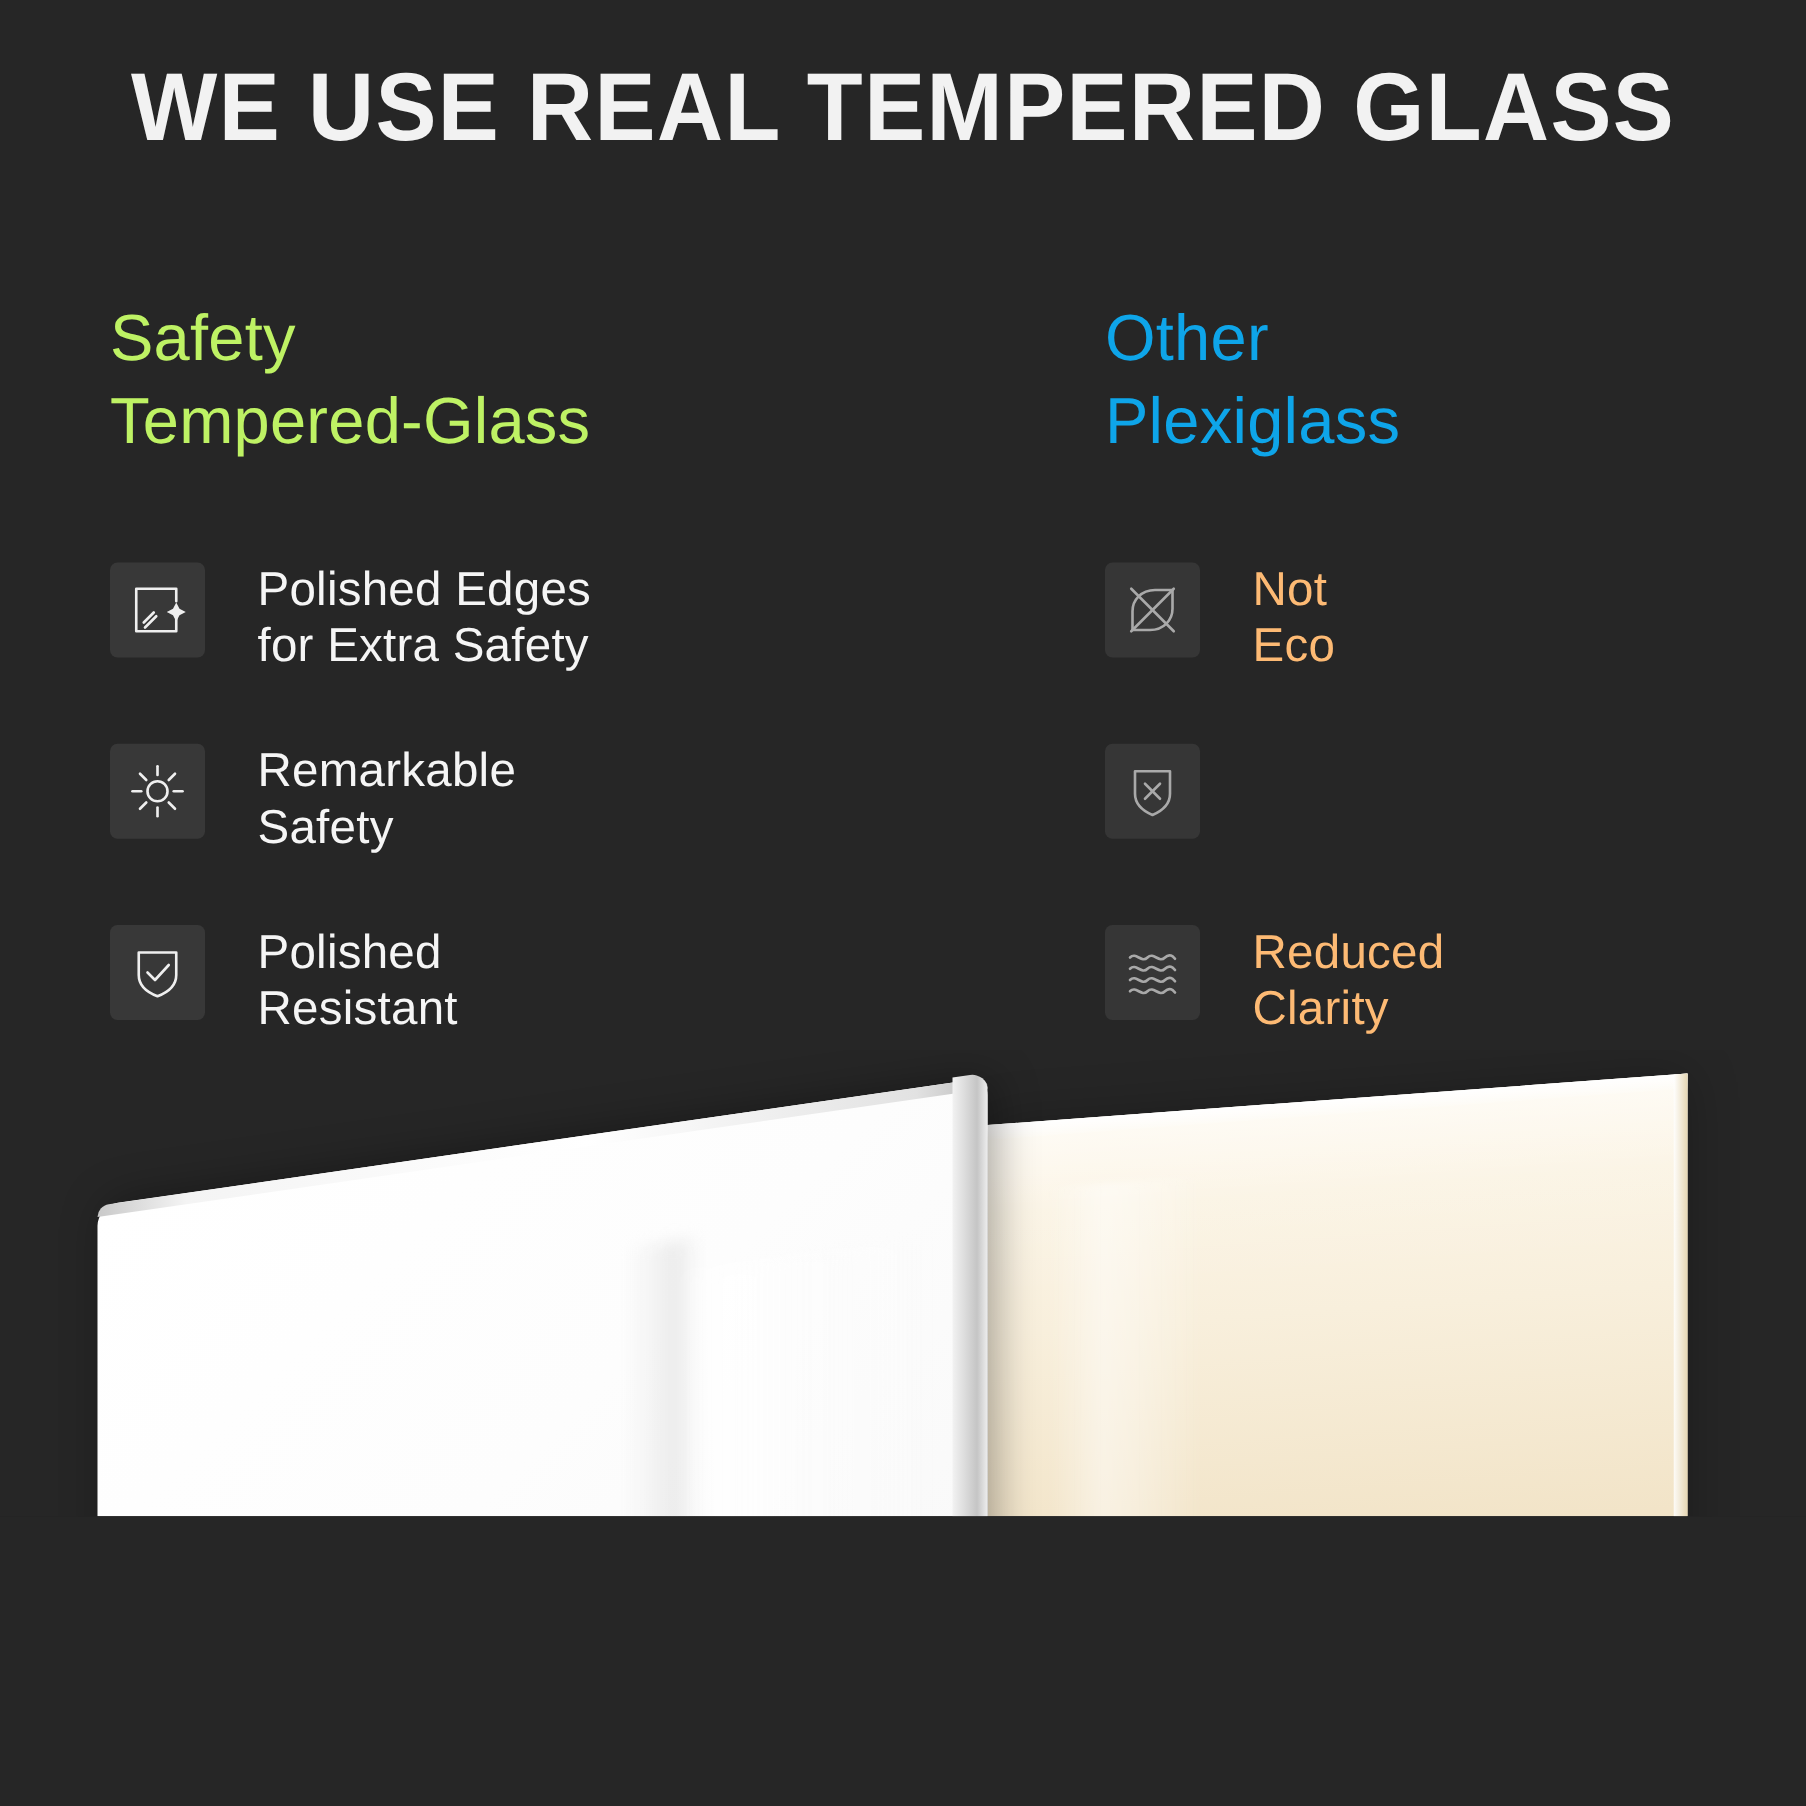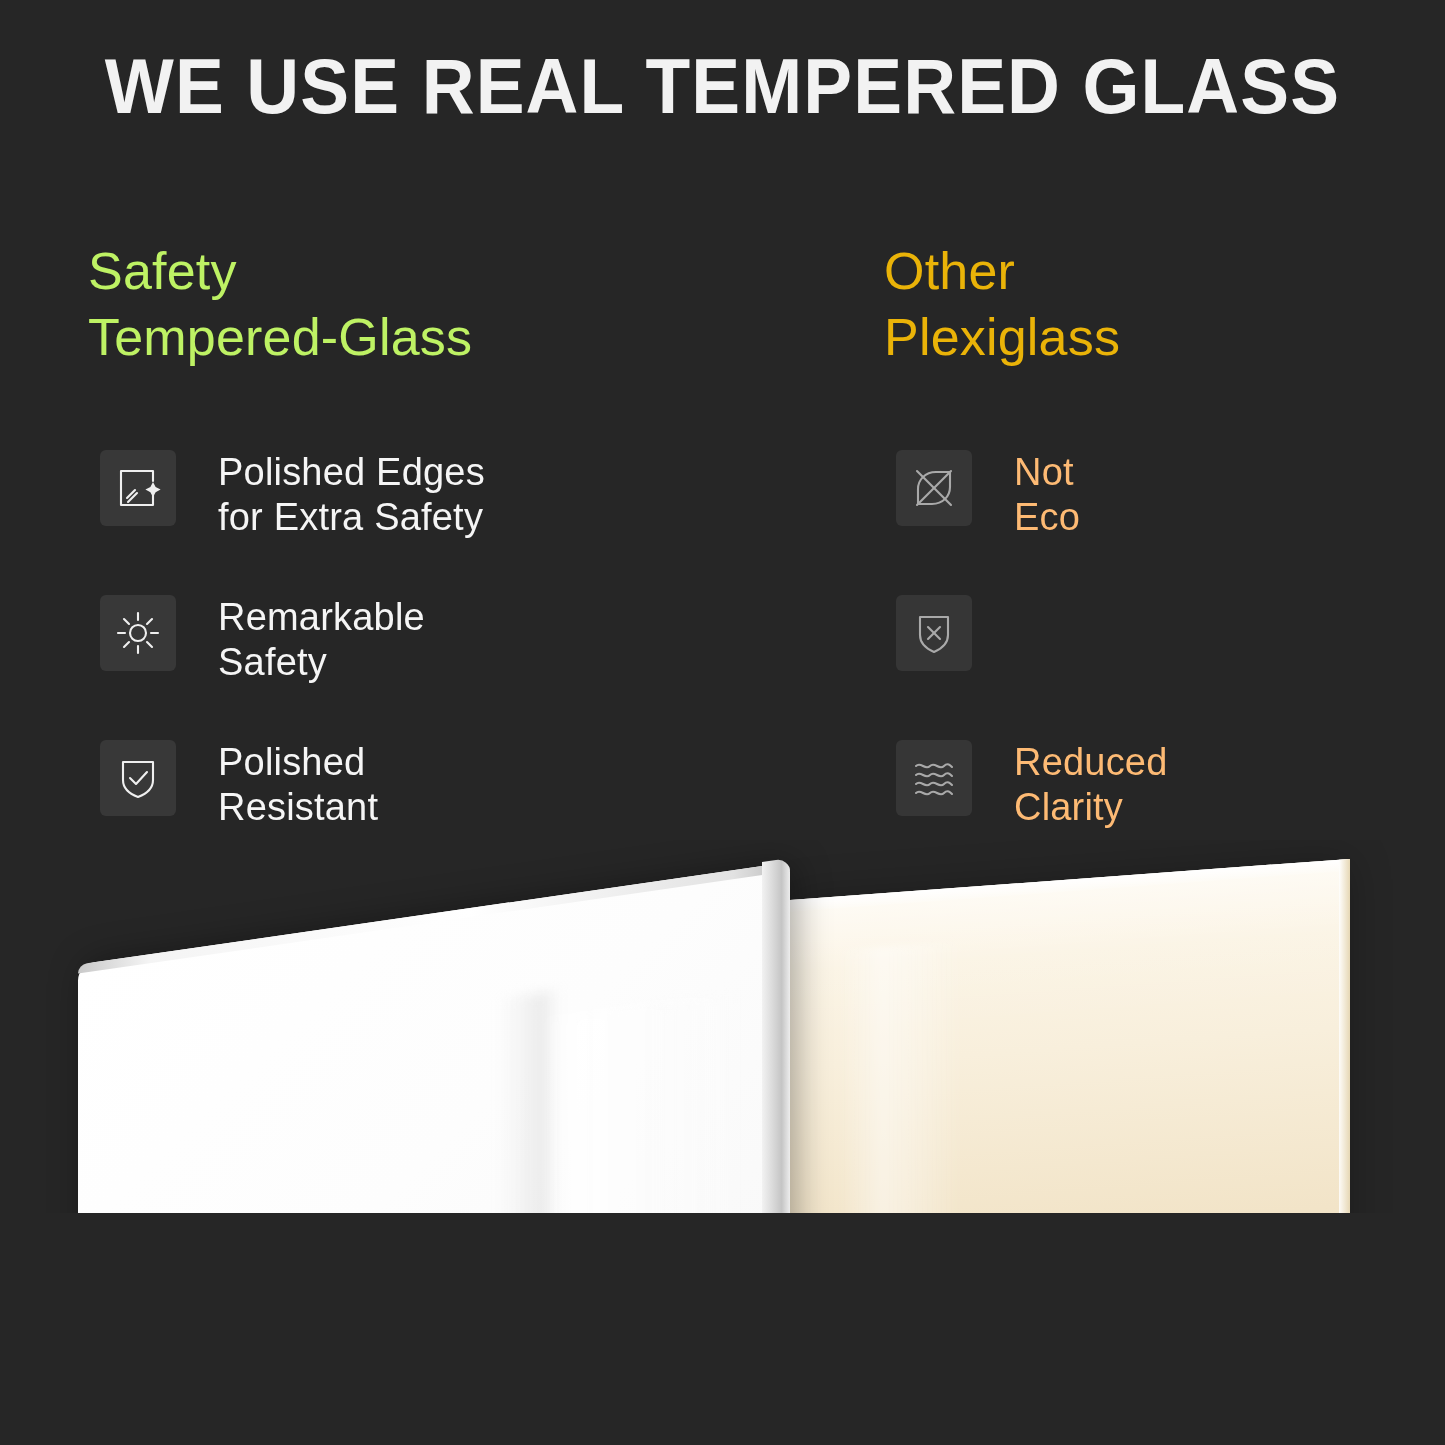--- a/index.html
+++ b/index.html
@@ -45,27 +45,27 @@
 
   .col-head {
     font-family: "Liberation Sans", sans-serif;
     font-weight: 300;
     font-size: 52px;
     line-height: 66px;
     letter-spacing: 0.2px;
     white-space: pre-line;
   }
   .col-left  .col-head { color: #bef264; }
-  .col-right .col-head { color: #eab308; }
+  .col-right .col-head { color: #0ea5e9; }
 
   
   .features {
     position: absolute;
     top: 206px;
-    left: 12px;
+    left: 0;
   }
   .feature {
     display: flex;
     align-items: flex-start;
     height: 145px;
   }
   .icon-tile {
     width: 76px;
     height: 76px;
     flex: 0 0 76px;

